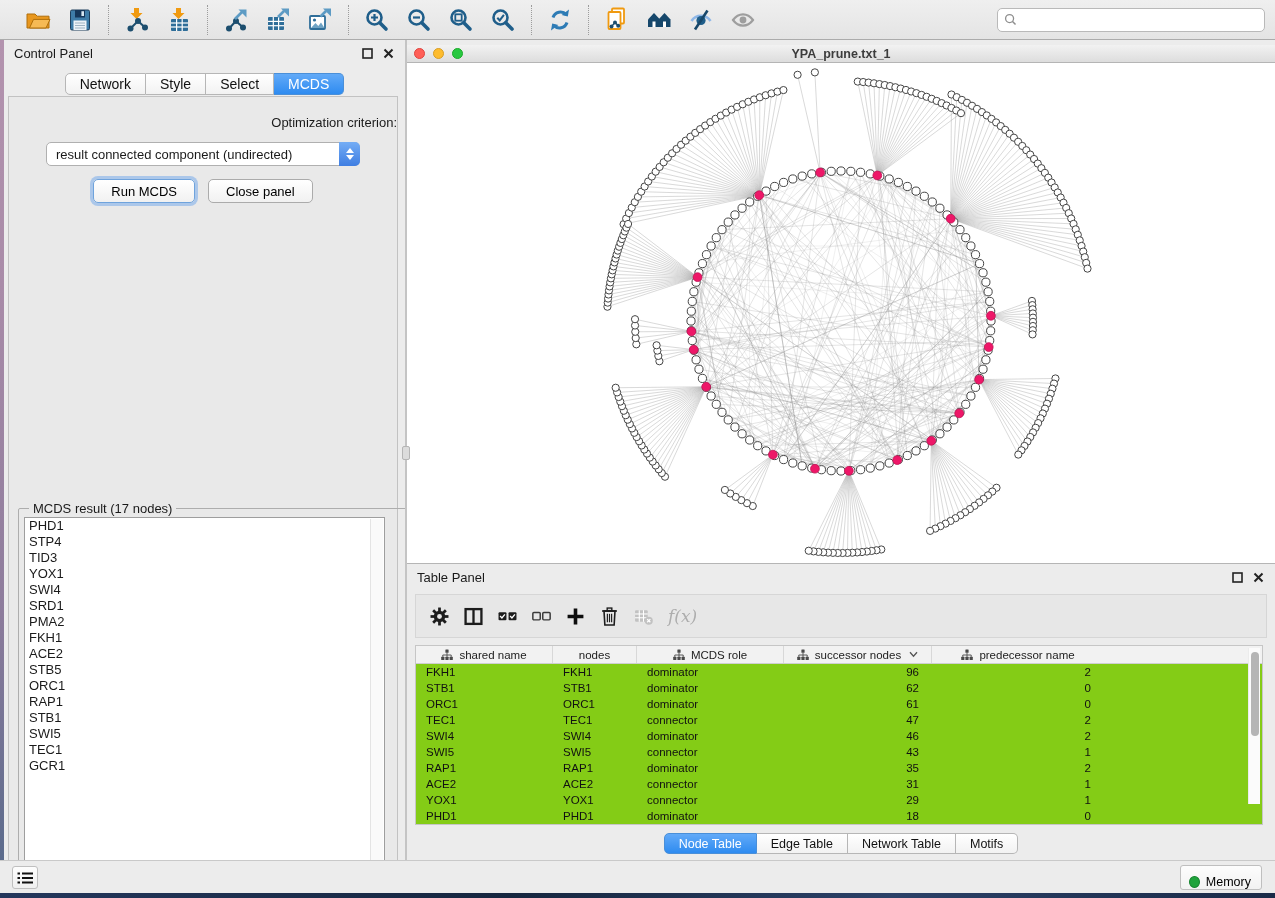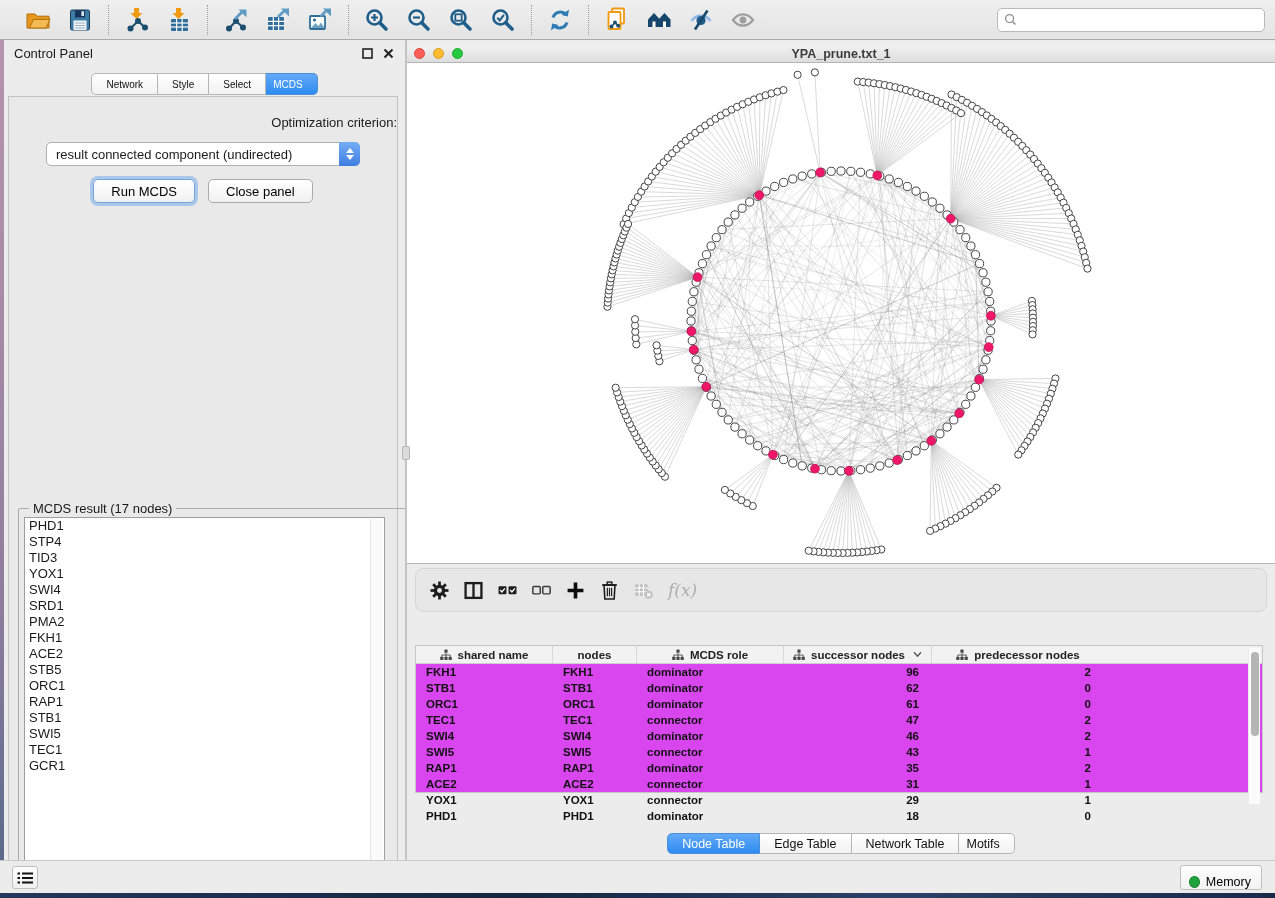--- a/index.html
+++ b/index.html
@@ -28,23 +28,23 @@
   .panel-title-row { display:flex; align-items:center; height:26px; padding:0 10px; }
   .panel-title { font-size:13px; color:#1a1a1a; }
   .panel-wbtns { margin-left:auto; display:flex; align-items:center; gap:8px; }
   .wbtn { width:13px; height:13px; display:flex; align-items:center; justify-content:center; cursor:pointer; background:none; border:none; padding:0; }
 
   
   .control-panel { position:absolute; left:4px; top:40px; width:401px; height:820px; background:#ECECEC; z-index:1; }
   .cp-tabs { position:absolute; left:0; top:33px; width:100%; display:flex; justify-content:center; z-index:2; }
   .seg { display:flex; }
   .seg .seg-btn { height:22px; padding:0 14px; background:linear-gradient(#ffffff,#f2f2f2); border:1px solid #b6b6b6; border-left:none;
-    font-size:10px; color:#111; cursor:pointer; font-family:"Liberation Sans",sans-serif; }
+    font-size:14px; color:#111; cursor:pointer; font-family:"Liberation Sans",sans-serif; }
   .seg .seg-btn:first-child { border-left:1px solid #b6b6b6; border-radius:5px 0 0 5px; }
-  .seg .seg-btn:last-child { border-radius:0 5px 5px 0;padding-left:7px; }
+  .seg .seg-btn:last-child { border-radius:0 5px 5px 0; }
   .seg .seg-btn.sel { background:linear-gradient(#62aaf8,#2e8bf0); color:#fff; border-color:#4a8fd8; }
   .cp-content { position:absolute; left:4px; top:56px; width:390px; height:790px; background:#E9E9E9; border:1px solid #c2c2c2; }
   .crit-label { text-align:right; margin-top:18px; font-size:13px; }
   .dropdown { position:relative; margin:12px auto 0; width:314px; height:24px; background:#fff; border:1px solid #b0b0b0; border-radius:5px;
     display:flex; align-items:center; padding-left:9px; font-size:13px; cursor:pointer; }
   .dd-stepper { position:absolute; right:-1px; top:-1px; width:21px; height:24px; border-radius:0 5px 5px 0;
     background:linear-gradient(#74adf5,#3f7ee2); display:flex; flex-direction:column; align-items:center; justify-content:center; gap:2px; }
   .dd-up { width:0;height:0;border-left:4px solid transparent;border-right:4px solid transparent;border-bottom:5px solid #fff; }
   .dd-down { width:0;height:0;border-left:4px solid transparent;border-right:4px solid transparent;border-top:5px solid #fff; }
   .btn-row { display:flex; justify-content:center; gap:13px; margin-top:13px; }
@@ -68,28 +68,28 @@
     display:flex; align-items:center; position:relative; }
   .tl { width:11px; height:11px; border-radius:50%; margin-left:8px; display:inline-block; cursor:pointer; }
   .tl.red { background:#ff5f57; border:0.5px solid #e0443e; margin-left:7px; }
   .tl.yellow { background:#febc2e; border:0.5px solid #d89e24; }
   .tl.green { background:#28c840; border:0.5px solid #1aab29; }
   .net-title { position:absolute; left:0; right:0; text-align:center; font-size:12.5px; font-weight:700; color:#3c3c3c; }
   .net-canvas { width:868px; height:499px; background:#fff; cursor:crosshair; }
 
   
   .table-panel { position:absolute; left:407px; top:563px; width:868px; height:297px; background:#ECECEC; border-top:1px solid #b5b5b5; z-index:1; }
-  .tp-toolbar { margin:4px 8px 0 8px; height:44px; background:#E7E7E7; border:1px solid #d6d6d6; border-radius:8px;
+  .tp-toolbar { margin:4px 8px 0 8px; height:44px; background:#E7E7E7; border:1px solid #d6d6d6; border-radius:0;
     display:flex; align-items:center; gap:15px; padding:0 14px; }
   .tp-ibtn { border:none; background:none; padding:0; display:flex; align-items:center; justify-content:center; cursor:pointer; height:22px; }
   .tp-ibtn svg { width:19px; height:19px; }
   .tp-ibtn.disabled { cursor:default; }
   .fx-label { font-family:"DejaVu Serif", serif; font-style:italic; font-size:17px; color:#adadad; }
 
-  .ntable { position:absolute; left:8px; top:81px; width:848px; height:148px; background:#d946ef; border:1px solid #c6c6c6;font-weight:bold; }
+  .ntable { position:absolute; left:8px; top:81px; width:848px; height:180px; background:#84cc16; border:1px solid #c6c6c6; }
   .thead { display:grid; grid-template-columns:137px 84px 147px 148px 172px 1fr; height:18px; background:#f2f2f2; border-bottom:1px solid #cfcfcf; }
   .th { display:flex; align-items:center; justify-content:center; gap:6px; font-size:11.5px; color:#222; border-right:1px solid #d8d8d8; overflow:hidden; white-space:nowrap; cursor:pointer; }
   .th:last-child { border-right:none; }
   .tbody { position:relative; }
   .trow { display:grid; grid-template-columns:137px 84px 147px 148px 172px 1fr; height:16px; cursor:default; }
   .td { font-size:11.5px; line-height:16px; white-space:nowrap; overflow:hidden; color:#111; }
   .td.textcell { padding-left:10px; }
   .td.numcell { text-align:right; padding-right:13px; }
   .tscroll { position:absolute; right:2px; top:2px; width:12px; height:156px; background:#fbfbfb; border-left:1px solid #ececec; }
   .tthumb { position:absolute; left:1.5px; top:4px; width:8px; height:84px; background:#b5b5b5; border-radius:4px; cursor:pointer; }
@@ -1204,20 +1204,35 @@
         <circle cx="365.90142503906804" cy="391.6509786282552" r="4.4" fill="#EE1768" stroke="#c21355" stroke-width="0.8"></circle>
         <circle cx="299.180893055125" cy="323.7556720183617" r="4.4" fill="#EE1768" stroke="#c21355" stroke-width="0.8"></circle>
         <circle cx="286.75592248285045" cy="286.6213493064818" r="4.4" fill="#EE1768" stroke="#c21355" stroke-width="0.8"></circle>
         <circle cx="284.3653924610264" cy="268.46347106161886" r="4.4" fill="#EE1768" stroke="#c21355" stroke-width="0.8"></circle>
         <circle cx="290.5542866055447" cy="214.1442442915895" r="4.4" fill="#EE1768" stroke="#c21355" stroke-width="0.8"></circle>
       </g>
     </svg>
 </div>
 
 <div class="table-panel">
+  <div class="panel-title-row">
+    <span class="panel-title">Table Panel</span>
+    <span class="panel-wbtns">
+      <button class="wbtn">
+        <svg width="11" height="11" viewBox="0 0 11 11">
+            <rect x="1" y="1" width="9" height="9" fill="none" stroke="#222" stroke-width="1.6"></rect>
+          </svg>
+      </button>
+      <button class="wbtn">
+        <svg width="11" height="11" viewBox="0 0 11 11">
+            <path d="M1.5 1.5l8 8M9.5 1.5l-8 8" stroke="#222" stroke-width="2"></path>
+          </svg>
+      </button>
+    </span>
+  </div>
   <div class="tp-toolbar" id="tp-toolbar">
       <button class="tp-ibtn">
         <svg viewBox="0 0 18 18" xmlns="http://www.w3.org/2000/svg">
           <g fill="#1d1d1d">
             <rect x="7.7" y="0.5" width="2.6" height="17"></rect>
             <rect x="0.5" y="7.7" width="17" height="2.6"></rect>
             <rect x="7.7" y="0.5" width="2.6" height="17" transform="rotate(45 9 9)"></rect>
             <rect x="7.7" y="0.5" width="2.6" height="17" transform="rotate(-45 9 9)"></rect>
             <circle cx="9" cy="9" r="5.4"></circle>
           </g>
@@ -1325,21 +1340,21 @@
         <div class="th">
           <svg class="hdr-colicon" viewBox="0 0 12 12">
             <g fill="#4a4a4a">
               <rect x="4.4" y="0.5" width="3.2" height="3.2" rx="0.5"></rect>
               <rect x="0.2" y="7.8" width="3.2" height="3.2" rx="0.5"></rect>
               <rect x="4.4" y="7.8" width="3.2" height="3.2" rx="0.5"></rect>
               <rect x="8.6" y="7.8" width="3.2" height="3.2" rx="0.5"></rect>
             </g>
             <path d="M6 3.7v2.2M1.8 7.8V6h8.4v1.8M6 6v1.8" stroke="#4a4a4a" fill="none" stroke-width="0.9"></path>
           </svg>
-          <span>predecessor nodes</span>
+          <span>predecessor name</span>
         </div>
       </div>
     <div class="tbody" id="tbody">
         <div class="trow">
           <div class="td textcell">FKH1</div>
           <div class="td textcell">FKH1</div>
           <div class="td textcell">dominator</div>
           <div class="td numcell">96</div>
           <div class="td numcell">2</div>
           <div class="td"></div>

